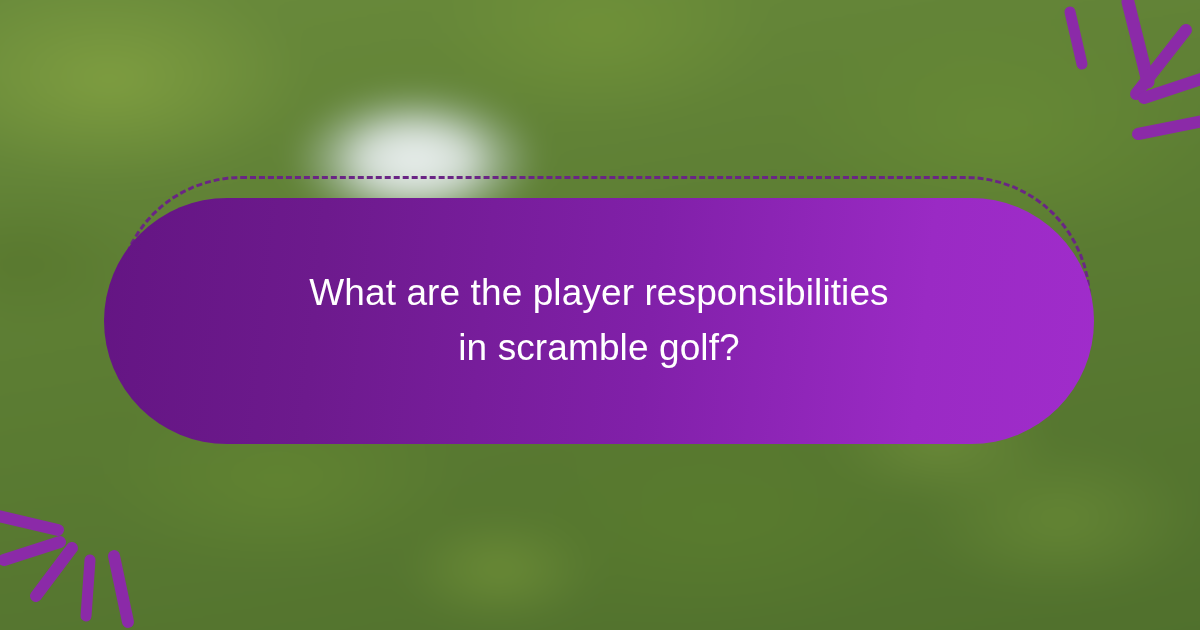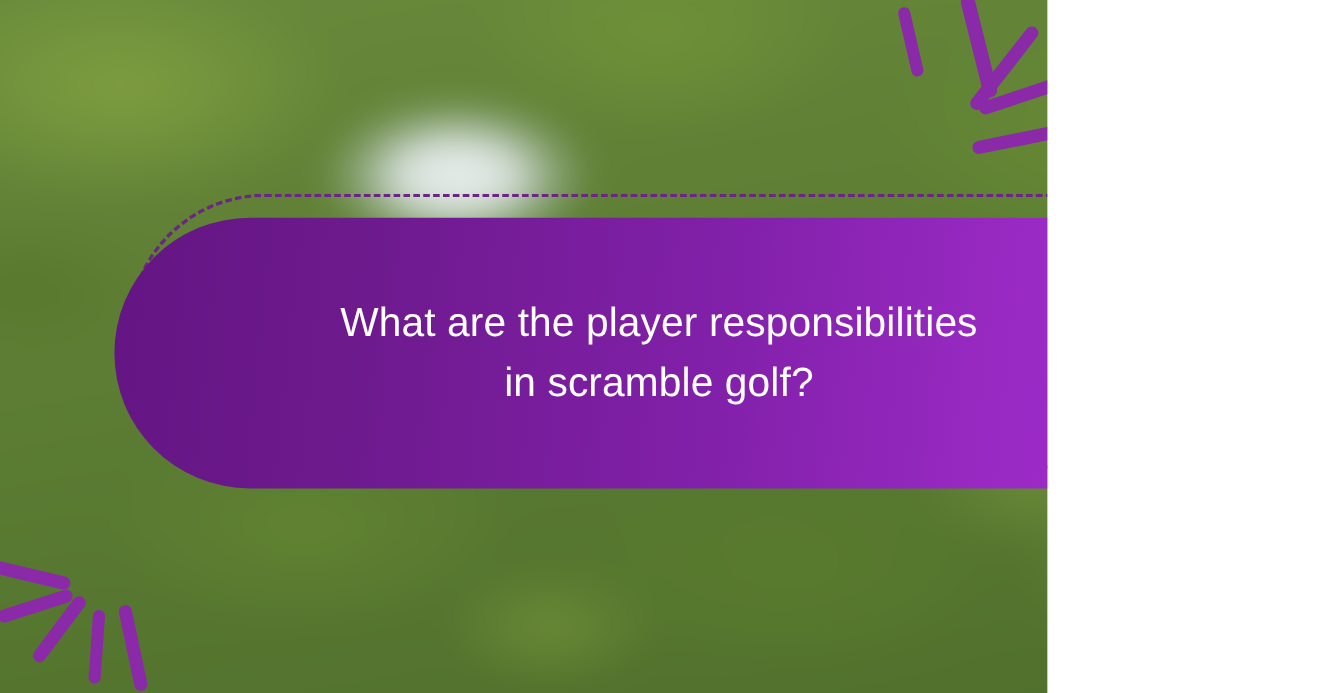--- a/index.html
+++ b/index.html
@@ -5,21 +5,21 @@
   * { margin:0; padding:0; box-sizing:border-box; }
 
   html, body {
     width:1200px; height:630px;
     overflow:hidden;
     font-family:"Liberation Sans", sans-serif;
   }
 
   #stage {
     position:relative;
-    width:952px; height:630px;
+    width:1200px; height:630px;
     overflow:hidden;
     background:#5d7d33;
   }
 
   
   #bg-photo {
     position:absolute; inset:-40px;
     background-color:#5f8034;
     background-image:
       

